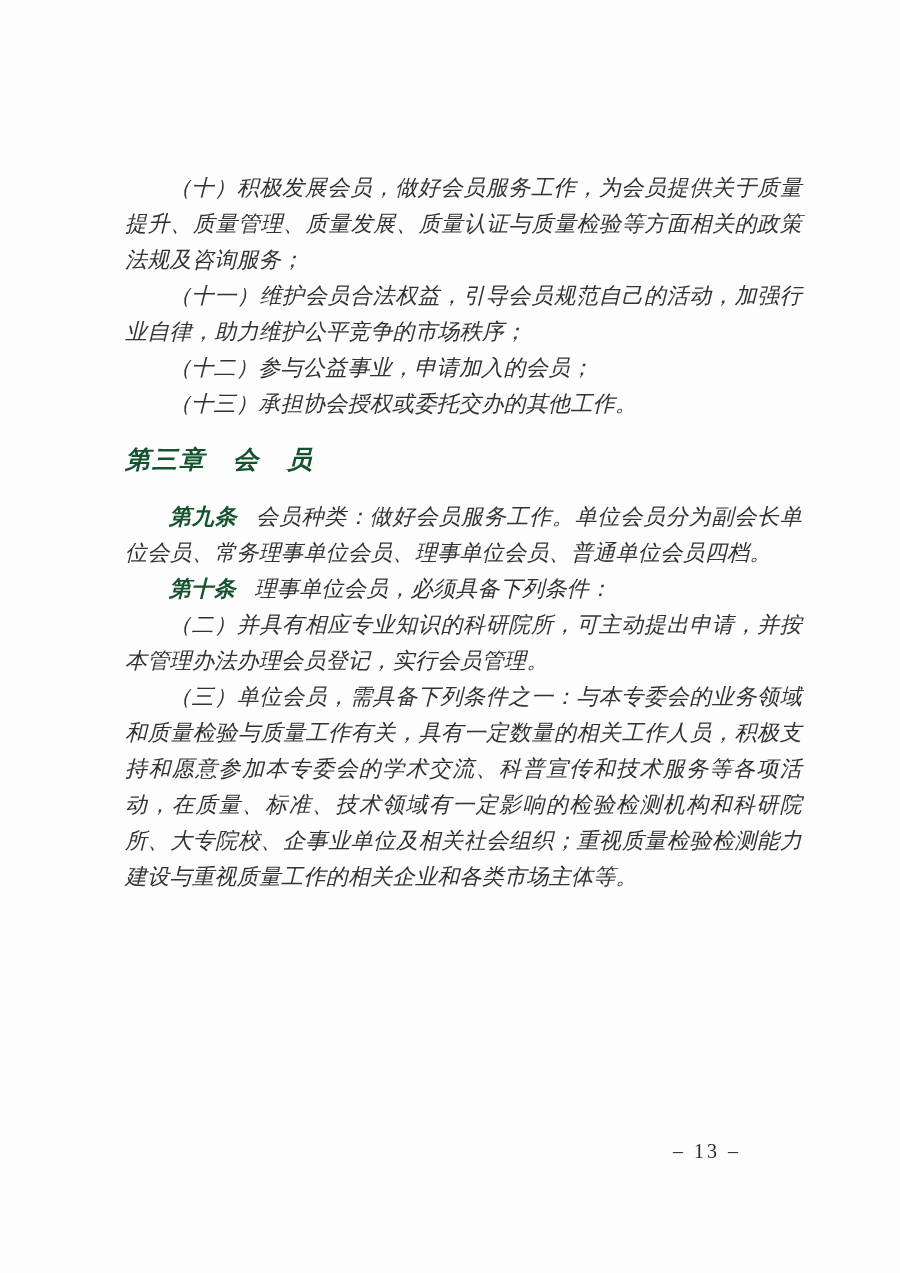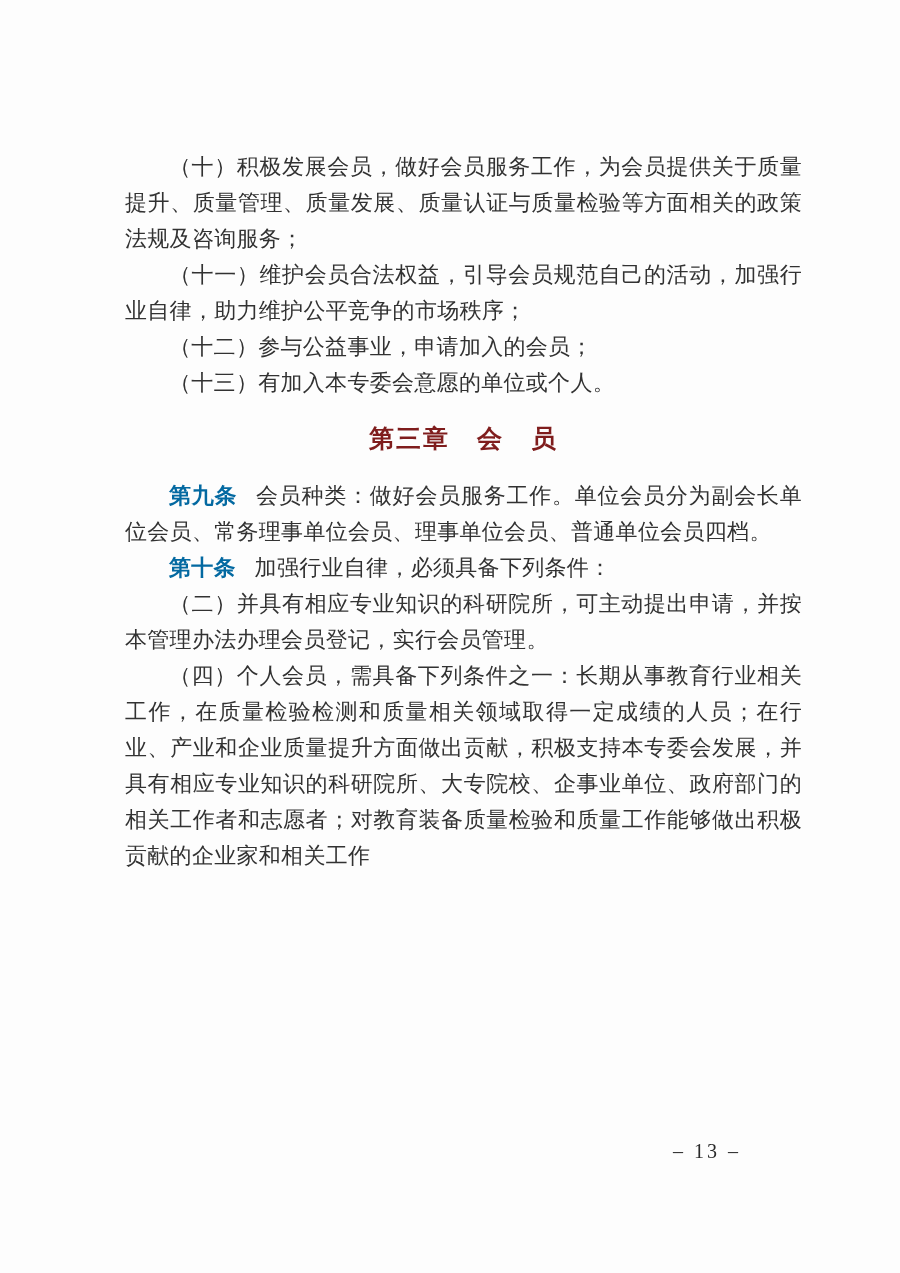--- a/index.html
+++ b/index.html
@@ -15,45 +15,46 @@
     overflow: hidden;
   }
   .page {
     position: absolute;
     inset: 0;
     background: #fdfdfd;
   }
   .content {
     position: absolute;
     left: 125px;
-    top: 149px;
+    top: 170px;
     width: 677px;
     color: #323232;
     font-size: 22px;
     line-height: 36px;
     text-align: justify;
+    font-style: italic;
   }
   .para {
     margin: 0;
     text-indent: 2em;
     letter-spacing: 0.3px;
   }
   .chapter {
     font-size: 25px;
     font-weight: bold;
-    color: #7f1d1d;
-    text-align: center;
+    color: #14532d;
+    text-align: left;
     text-indent: 0;
     margin: 20px 0 21px 0;
     line-height: 36px;
     letter-spacing: 2px;
   }
   .art-label {
     font-weight: bold;
-    color: #0369a1;
+    color: #14532d;
     margin-right: 0.85em;
   }
   .footer {
     position: absolute;
     left: 673px;
     top: 1140px;
     font-size: 20px;
     color: #2a2a2a;
     letter-spacing: 3px;
     font-family: "Liberation Serif", "DejaVu Serif", serif;
@@ -64,30 +65,30 @@
 
 <div class="page">
   <div class="content">
 
     <p class="para">（十）积极发展会员，做好会员服务工作，为会员提供关于质量提升、质量管理、质量发展、质量认证与质量检验等方面相关的政策法规及咨询服务；</p>
 
     <p class="para">（十一）维护会员合法权益，引导会员规范自己的活动，加强行业自律，助力维护公平竞争的市场秩序；</p>
 
     <p class="para">（十二）参与公益事业，申请加入的会员；</p>
 
-    <p class="para">（十三）有加入本专委会意愿的单位或个人。</p>
+    <p class="para">（十三）承担协会授权或委托交办的其他工作。</p>
 
     <h2 class="chapter">第三章　会　员</h2>
 
     <p class="para"><span class="art-label">第九条</span><span>会员种类：做好会员服务工作。单位会员分为副会长单位会员、常务理事单位会员、理事单位会员、普通单位会员四档。</span></p>
 
-    <p class="para"><span class="art-label">第十条</span><span>加强行业自律，必须具备下列条件：</span></p>
+    <p class="para"><span class="art-label">第十条</span><span>理事单位会员，必须具备下列条件：</span></p>
 
 
     <p class="para">（二）并具有相应专业知识的科研院所，可主动提出申请，并按本管理办法办理会员登记，实行会员管理。</p>
 
+    <p class="para">（三）单位会员，需具备下列条件之一：与本专委会的业务领域和质量检验与质量工作有关，具有一定数量的相关工作人员，积极支持和愿意参加本专委会的学术交流、科普宣传和技术服务等各项活动，在质量、标准、技术领域有一定影响的检验检测机构和科研院所、大专院校、企事业单位及相关社会组织；重视质量检验检测能力建设与重视质量工作的相关企业和各类市场主体等。</p>
 
-    <p class="para">（四）个人会员，需具备下列条件之一：长期从事教育行业相关工作，在质量检验检测和质量相关领域取得一定成绩的人员；在行业、产业和企业质量提升方面做出贡献，积极支持本专委会发展，并具有相应专业知识的科研院所、大专院校、企事业单位、政府部门的相关工作者和志愿者；对教育装备质量检验和质量工作能够做出积极贡献的企业家和相关工作</p>
 
   </div>
 
   <div class="footer">– 13 –</div>
 </div>
 
 </body></html>

